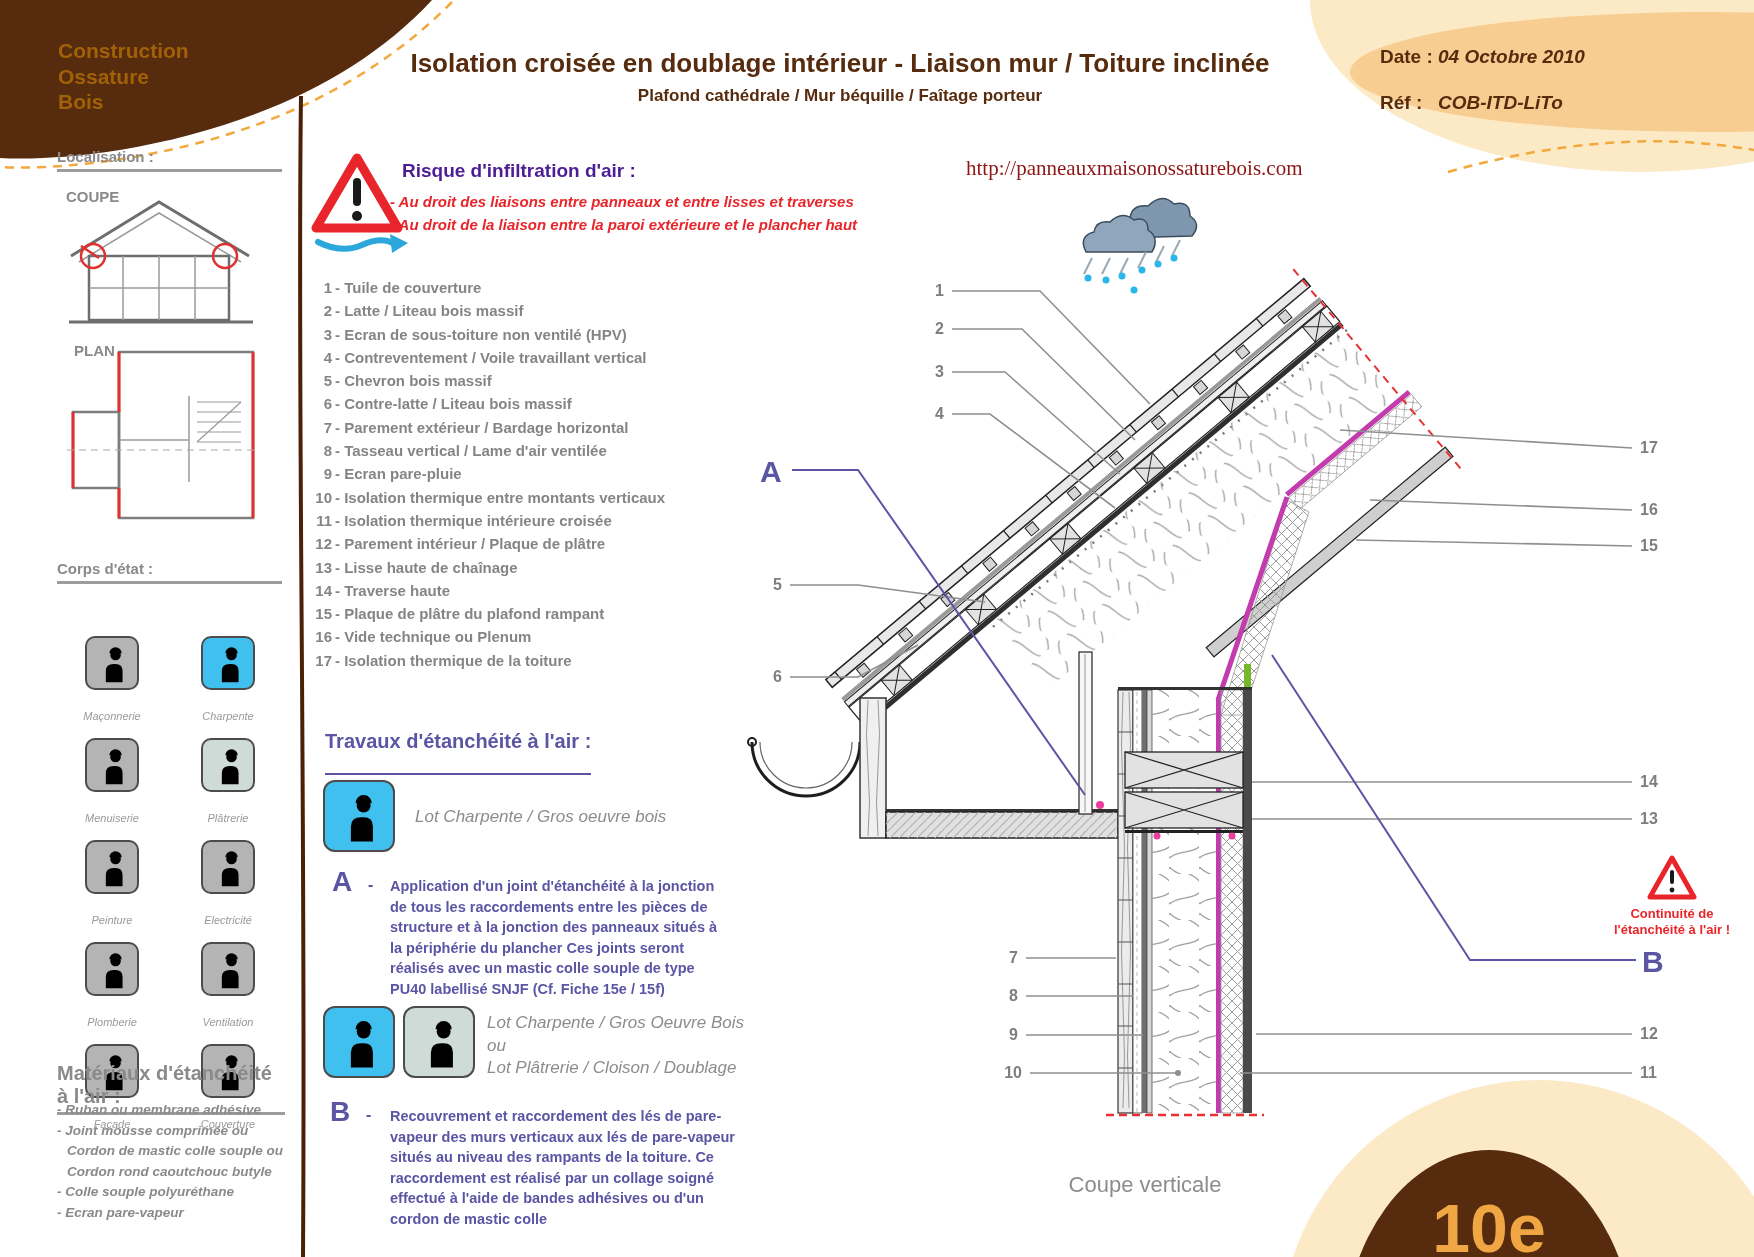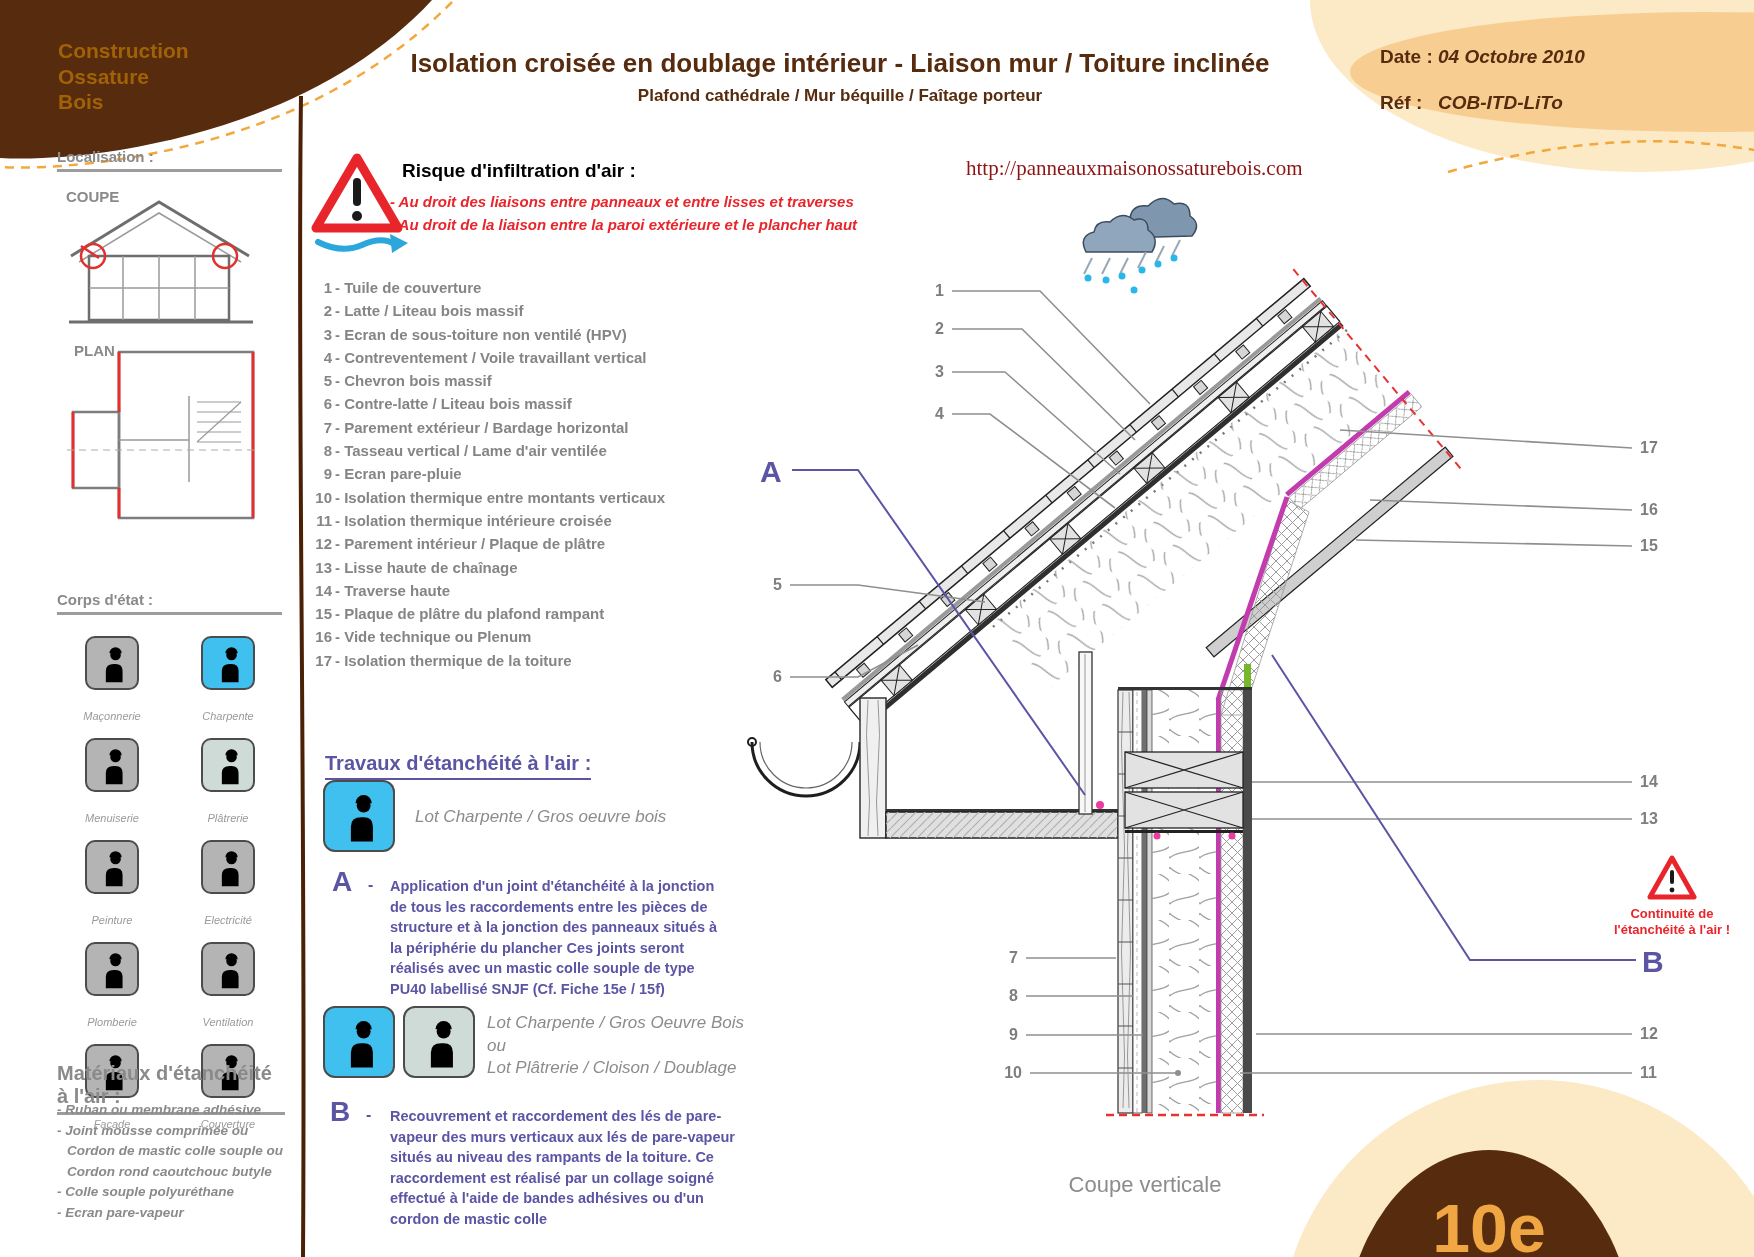--- a/index.html
+++ b/index.html
@@ -22,27 +22,27 @@
   .ticon{width:54px;height:54px;border-radius:10px;border:2px solid #4c4c4c;display:flex;align-items:center;justify-content:center;box-sizing:border-box;}
   .ticon svg{width:44px;height:44px;}
   .ticon.big{width:72px;height:72px;border-radius:12px;}
   .ticon.big svg{width:58px;height:58px;}
   .t-gray{background:#b4b4b4;}
   .t-charp{background:#3FC0EF;}
   .t-platr{background:#cfdbd6;}
   .mat-list{color:#8a8a8a;font-style:italic;font-size:13.5px;font-weight:600;line-height:20.5px;z-index:3;}
   .mat-ind{padding-left:10px;}
   
-  .risk-head{color:#000000;font-weight:bold;font-size:19px;z-index:3;}
+  .risk-head{color:#4c1d95;font-weight:bold;font-size:19px;z-index:3;}
   .risk-lines{color:#E8252A;font-weight:bold;font-style:italic;font-size:15px;line-height:23px;z-index:3;}
   
   .legend{color:#858585;font-size:15px;font-weight:600;line-height:23.3px;white-space:nowrap;z-index:3;}
   .lnum{display:inline-block;width:26px;text-align:right;margin-right:3px;}
   
-  .trav-head{color:#5B55A4;font-weight:bold;font-size:20px;border-bottom:2px solid #5B55A4;padding-bottom:3px;z-index:3;margin-top:22px;}
+  .trav-head{color:#5B55A4;font-weight:bold;font-size:20px;border-bottom:2px solid #5B55A4;padding-bottom:20px;z-index:3;}
   .lot-label{color:#8c8c8c;font-style:italic;font-size:17px;line-height:22.5px;z-index:3;}
   .big-letter{color:#5B55A4;font-weight:bold;font-size:28px;z-index:3;}
   .ab-dash{color:#5B55A4;font-weight:bold;font-size:16px;z-index:3;}
   .ab-par{color:#5B55A4;font-weight:600;font-size:14.5px;line-height:20.5px;z-index:3;}
   svg text{font-family:"Liberation Sans",sans-serif;}
   .url-text{font-family:"Liberation Serif",serif;color:#8E1515;font-size:21px;z-index:3;}
 </style>
 </head>
 <body>
 
@@ -114,21 +114,21 @@
     <line x1="196" y1="16" x2="196" y2="182" stroke="#E03030" stroke-width="3"></line>
     <line x1="62" y1="16" x2="62" y2="76" stroke="#E03030" stroke-width="3"></line>
     <line x1="62" y1="152" x2="62" y2="182" stroke="#E03030" stroke-width="3"></line>
     <line x1="62" y1="104" x2="132" y2="104" stroke="#9a9a9a" stroke-width="1.5"></line>
     <line x1="132" y1="60" x2="132" y2="146" stroke="#9a9a9a" stroke-width="1.5"></line>
     <path d="M140,66 h44 M140,76 h44 M140,86 h44 M140,96 h44 M140,106 h44" stroke="#9a9a9a" stroke-width="1.2"></path>
     <line x1="140" y1="106" x2="184" y2="66" stroke="#9a9a9a" stroke-width="1.2"></line>
     <line x1="10" y1="114" x2="200" y2="114" stroke="#aaaaaa" stroke-width="1" stroke-dasharray="7 5"></line>
   </svg>
 
-  <div class="abs side-head" style="left:57px;top:591px;width:225px;">Corps d'état :</div>
+  <div class="abs side-head" style="left:57px;top:560px;width:225px;">Corps d'état :</div>
 
   <div class="abs trade-grid" style="left:62px;top:636px;">
     <div class="trade">
       <div class="ticon t-gray">
           <svg>
             <use href="#sym-worker"></use>
           </svg>
         </div>
       <div class="tlabel">Maçonnerie</div>
     </div>

